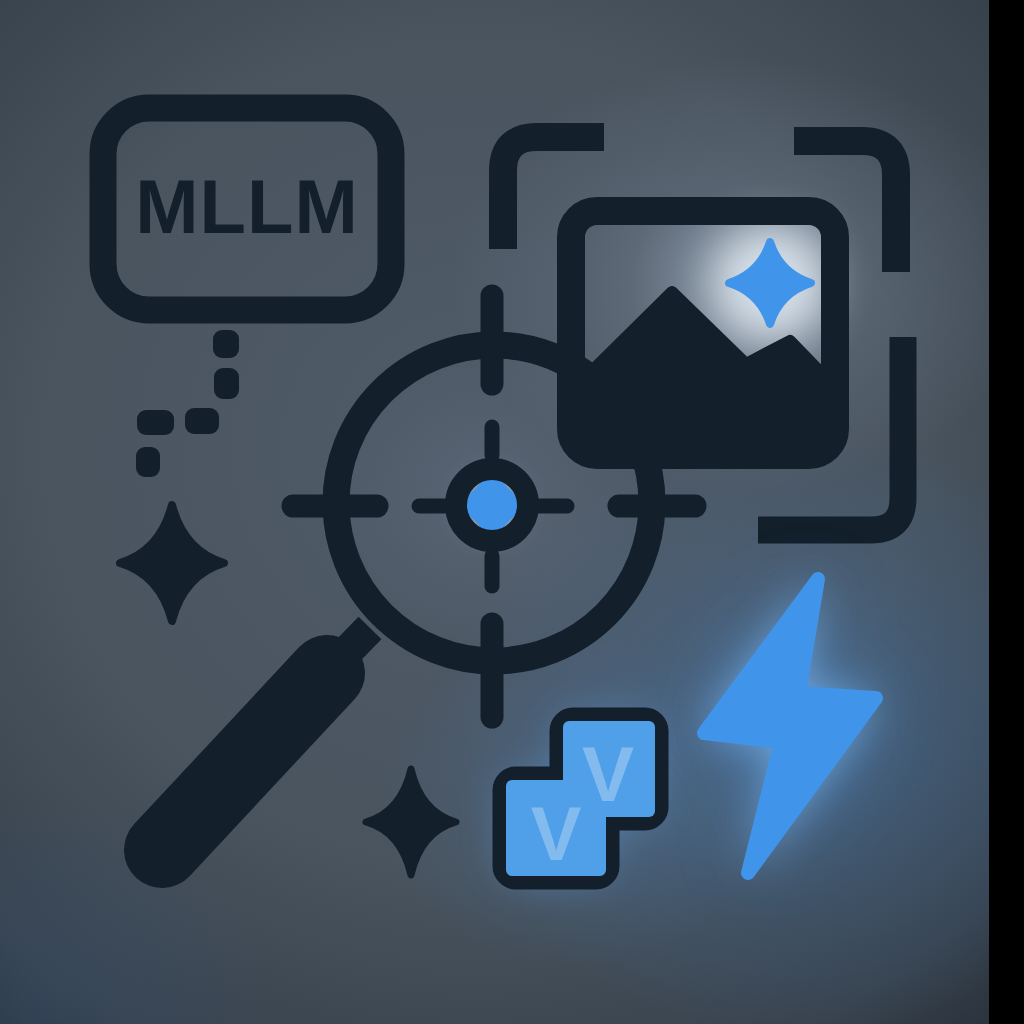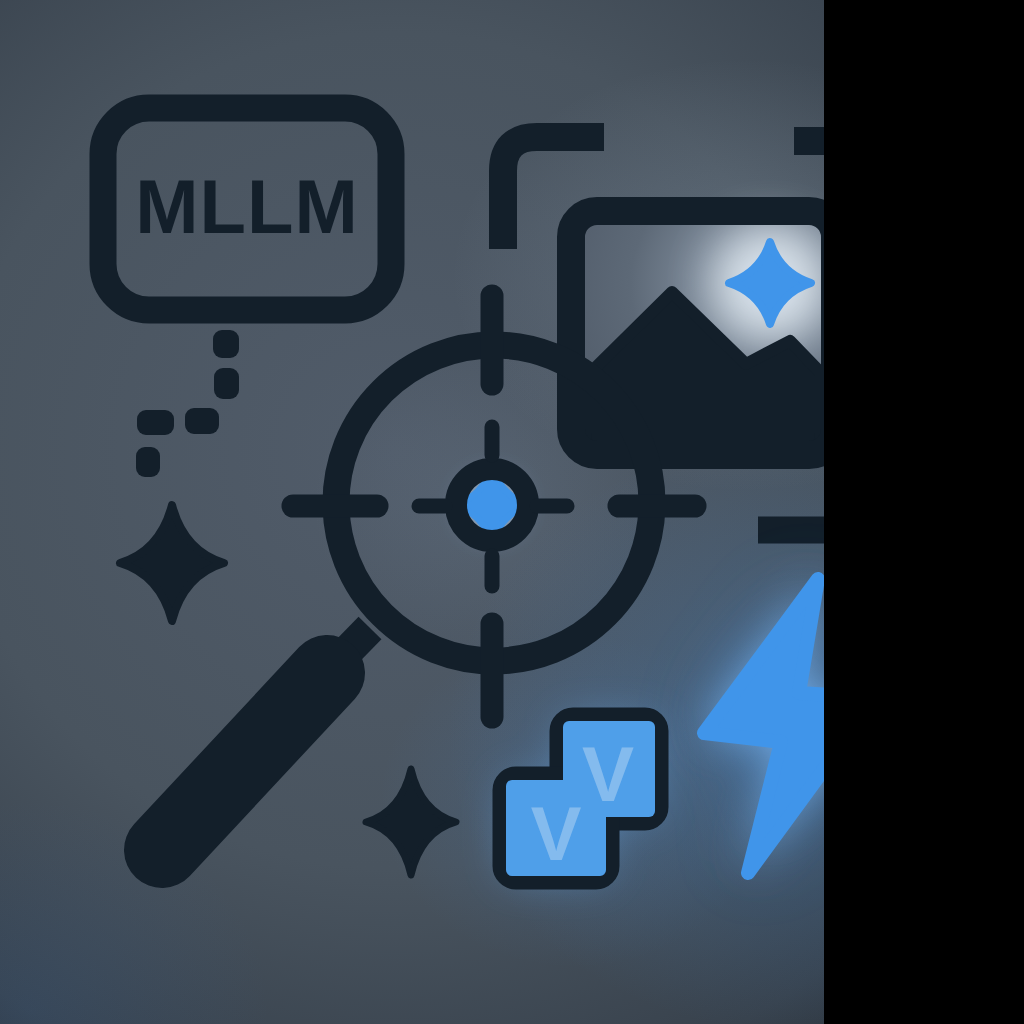--- a/index.html
+++ b/index.html
@@ -7,21 +7,21 @@
     --background-edge:#06080b;
     --icon-dark:#131f2a;
     --badge-fill:#4d5765;
     --accent-blue:#4095ea;
     --block-blue:#4f9fe9;
     --block-letter-overlay:#cfe2f6;
   }
   html,body{margin:0;padding:0;background:#000;}
   .stage{
     position:relative;
-    width:824px;height:1024px;
+    width:989px;height:1024px;
     overflow:hidden;
     background:
       radial-gradient(420px 310px at 745px 275px, rgba(175,195,215,0.22), transparent 70%),
       radial-gradient(520px 440px at 800px 735px, rgba(66,132,202,0.34), transparent 68%),
       radial-gradient(280px 240px at 575px 800px, rgba(72,132,202,0.20), transparent 70%),
       radial-gradient(320px 280px at 30px 1010px, rgba(52,102,162,0.16), transparent 75%),
       radial-gradient(240px 200px at 490px 505px, rgba(150,175,200,0.10), transparent 75%),
       radial-gradient(1150px 1100px at 48% 44%, var(--background-center) 0%, #49545f 38%, #38424d 60%, #192027 80%, var(--background-edge) 96%);
   }
   svg{position:absolute;left:0;top:0;}

